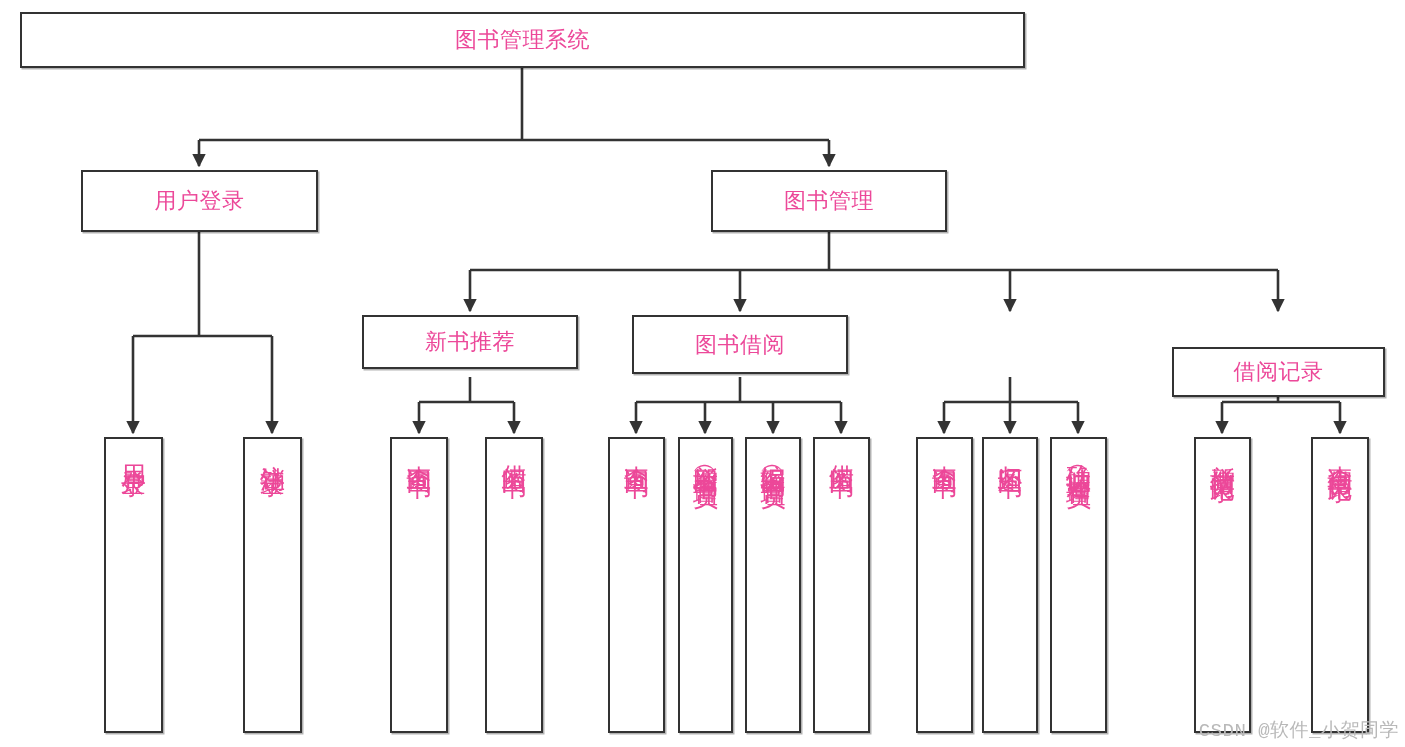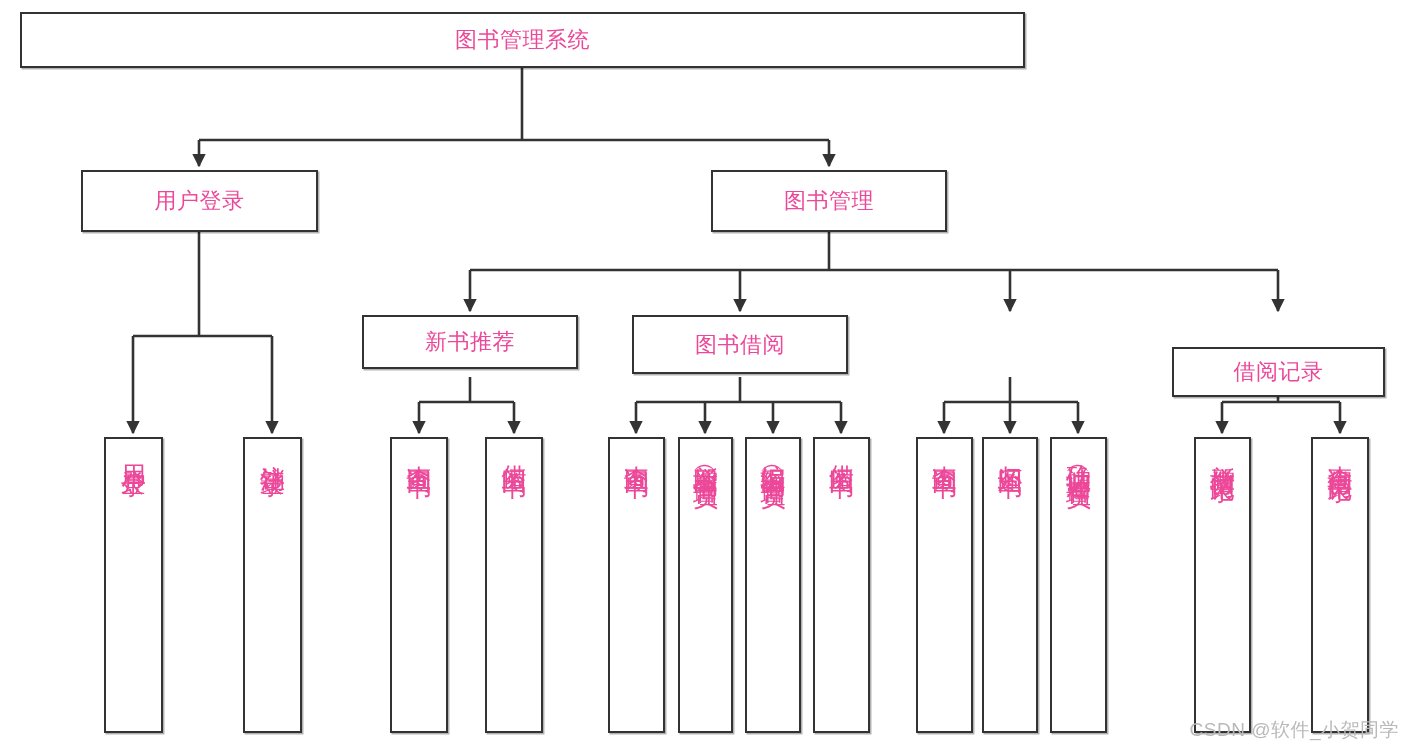--- a/index.html
+++ b/index.html
@@ -59,21 +59,21 @@
     white-space: nowrap;
   }
   #watermark {
     position: absolute;
     right: 6px;
     bottom: 4px;
     font-size: 19px;
     color: #b9b9b9;
     letter-spacing: 0.5px;
     white-space: nowrap;
-    font-family: Liberation Sans, sans-serif;
+    font-family: Liberation Mono, monospace;
   }
 </style>
 </head>
 <body>
 
 <div id="diagram-root">
 
   <svg id="edges-layer" viewBox="0 0 1405 747" width="1405" height="747" xmlns="http://www.w3.org/2000/svg">
     <defs>
       <marker id="arrow" viewBox="0 0 10 10" refX="9" refY="5" markerWidth="5.2" markerHeight="5.2" orient="auto-start-reverse">

